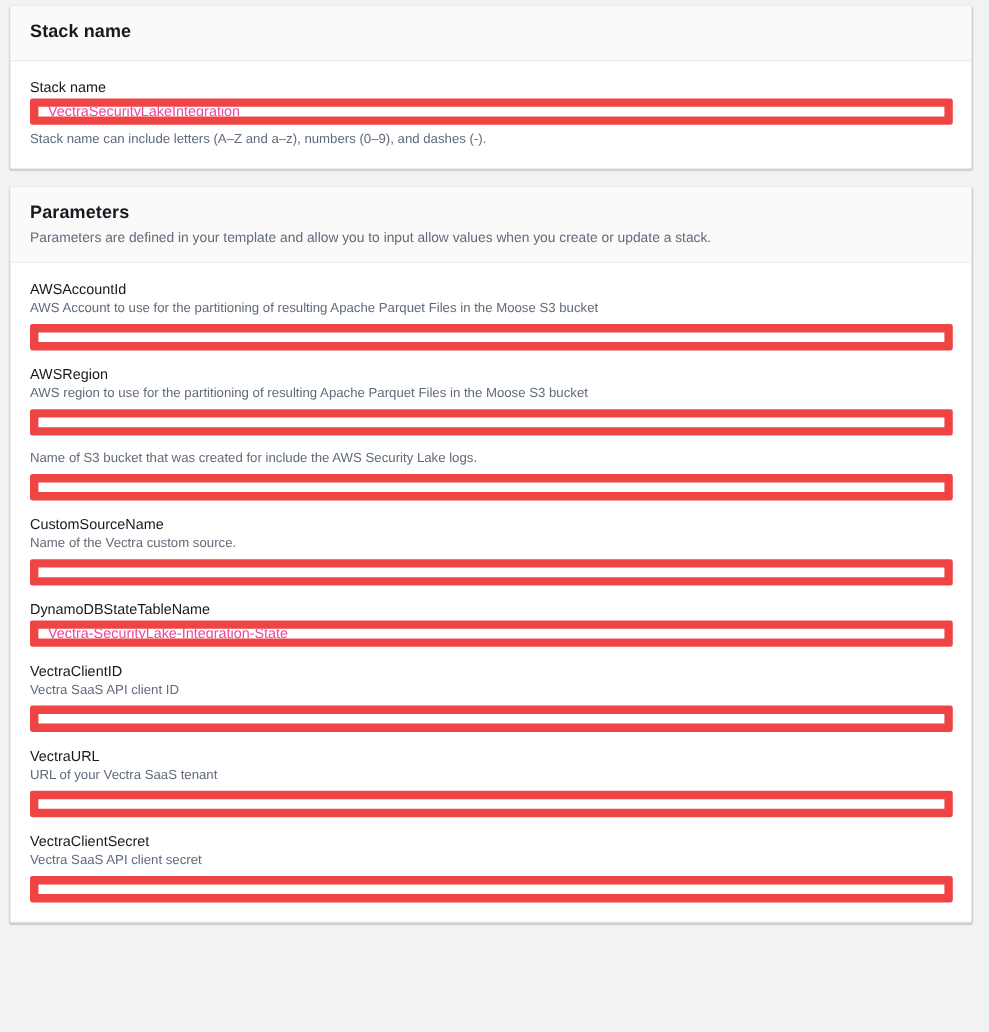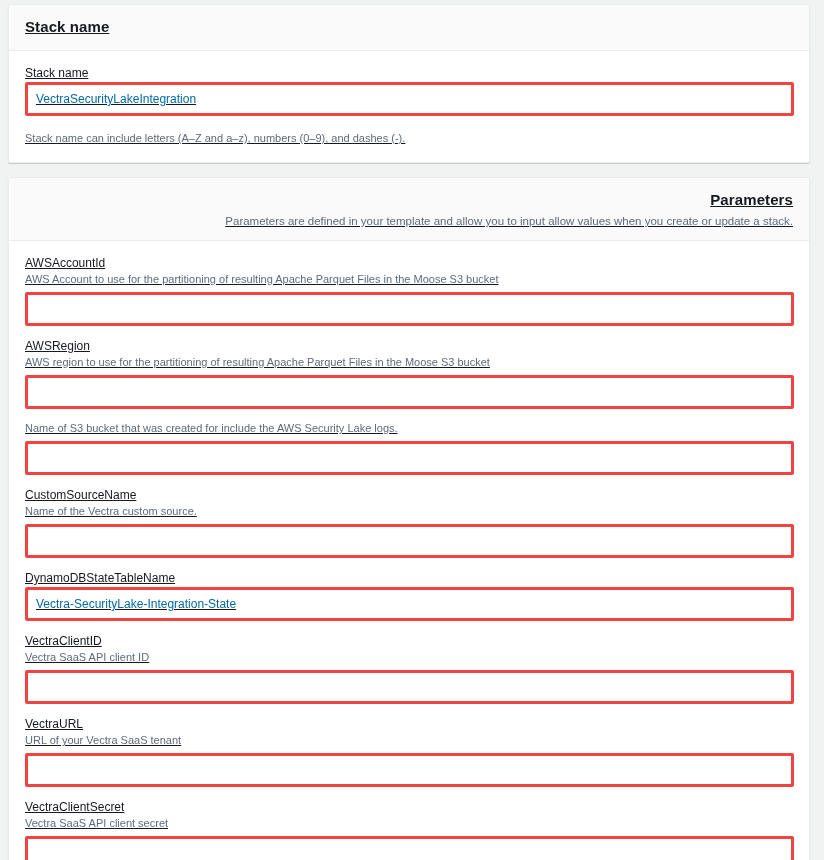--- a/index.html
+++ b/index.html
@@ -25,31 +25,29 @@
 
   
   .card {
     background: #ffffff;
     border: 1px solid #e9ebed;
     border-radius: 2px;
     box-shadow: 0 1px 1px 0 rgba(0, 28, 36, 0.18);
     box-sizing: border-box;
     width: 802px;
     margin-bottom: 14px;
-    text-decoration: underline;
   }
 
   .card-header {
     background: #fafafa;
     border-bottom: 1px solid #e9ebed;
     padding: 12px 16px 13px 16px;
   }
   .card-header.tall {
     padding-bottom: 11px;
-    text-align: right;
   }
 
   .card-title {
     font-size: 15px;
     font-weight: bold;
     line-height: 20px;
     color: #16191f;
     letter-spacing: 0.1px;
   }
 
@@ -82,35 +80,35 @@
 
   .field-desc {
     font-size: 11px;
     line-height: 15px;
     color: #5f6b7a;
     margin-bottom: 5px;
   }
 
   .field-desc.below {
     margin-bottom: 0;
-    margin-top: 15px;
+    margin-top: 5px;
   }
 
   .text-input {
     display: block;
     box-sizing: border-box;
     width: 769px;
-    height: 34px;
+    height: 22px;
     padding: 2px 8px;
     font-family: "Liberation Sans", sans-serif;
     font-size: 12px;
     line-height: 20px;
-    color: #0369a1;
+    color: #ec4899;
     background: #ffffff;
-    border: 3px solid #ef4444;
+    border: 7px solid #ef4444;
     border-radius: 2px;
     outline: none;
   }
   .text-input::placeholder {
     color: #9ba7b6;
   }
 
   
   .param-field {
     margin-bottom: 12px;

